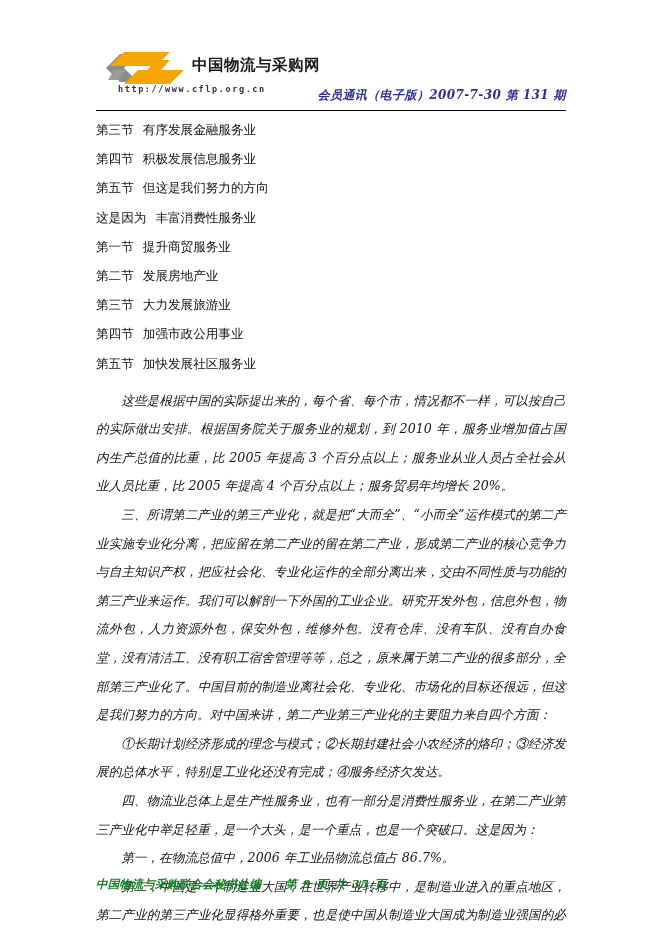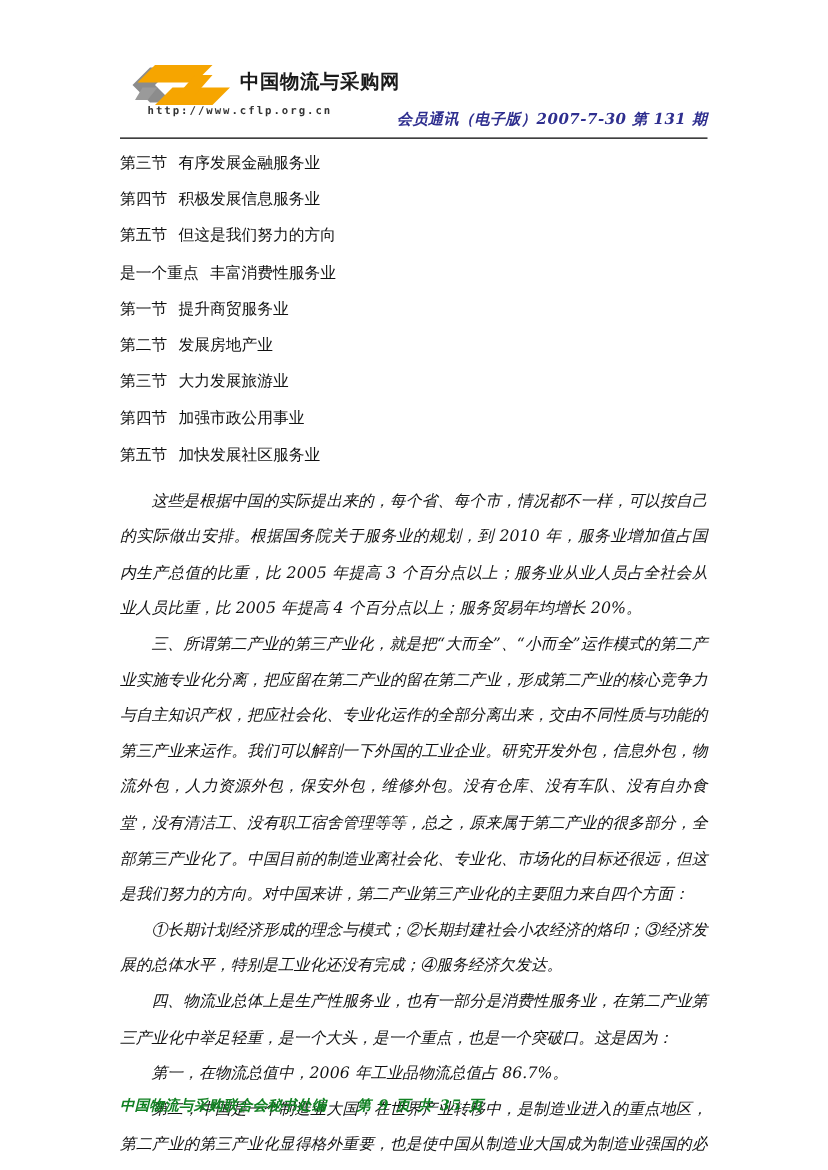--- a/index.html
+++ b/index.html
@@ -185,21 +185,21 @@
 
     <div class="toc-item">
       <span class="toc-num">第四节</span><span class="toc-title">积极发展信息服务业</span>
     </div>
 
     <div class="toc-item">
       <span class="toc-num">第五节</span><span class="toc-title">但这是我们努力的方向</span>
     </div>
 
     <div class="toc-item">
-      <span class="toc-num">是一个重点</span><span class="toc-title">丰富消费性服务业</span>
+      <span class="toc-num">这是因为</span><span class="toc-title">丰富消费性服务业</span>
     </div>
 
     <div class="toc-item">
       <span class="toc-num">第一节</span><span class="toc-title">提升商贸服务业</span>
     </div>
 
     <div class="toc-item">
       <span class="toc-num">第二节</span><span class="toc-title">发展房地产业</span>
     </div>
 

